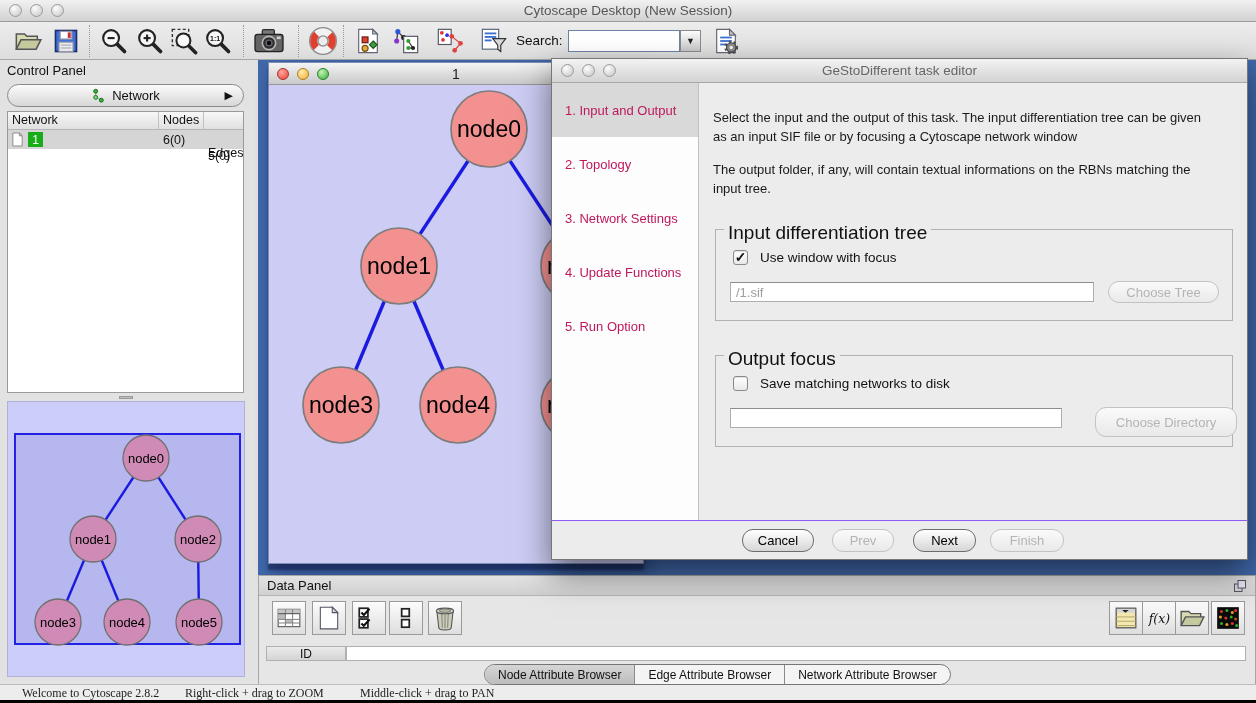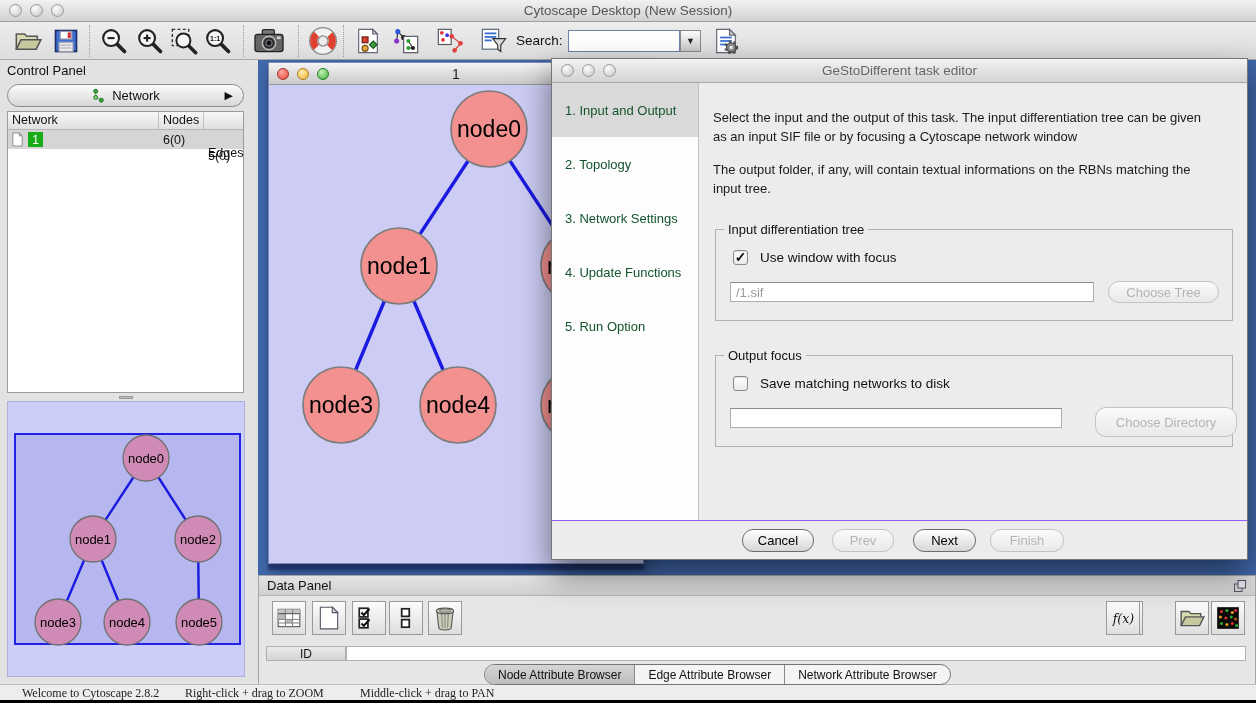--- a/index.html
+++ b/index.html
@@ -78,28 +78,28 @@
 
   
   .dialog { position:absolute; left:551px; top:58px; width:697px; height:502px;
     background:#ececec; border:1px solid #767676; box-shadow:0 14px 30px rgba(0,0,0,.5); z-index:20; }
   .dlg-titlebar { position:relative; height:24px; background:linear-gradient(#f3f3f3,#d3d3d3);
     border-bottom:1px solid #a8a8a8; }
   .dlg-titlebar .lights { top:5px; }
   .dlg-title { position:absolute; left:0; right:0; top:4px; text-align:center; color:#666; font-size:13.5px; }
   .dlg-body { position:absolute; left:0; top:24px; right:0; bottom:39px; display:flex; }
   .dlg-steps { width:147px; background:#fdfdfd; border-right:1px solid #c2c2c2; list-style:none; }
-  .dlg-steps li { height:54px; display:flex; align-items:center; padding-left:13px; font-size:13px; color:#14532d; }
+  .dlg-steps li { height:54px; display:flex; align-items:center; padding-left:13px; font-size:13px; color:#be185d; }
   .dlg-steps li.active { background:#d9d9d9; }
   .dlg-content { position:relative; flex:1; }
   .dlg-p { position:absolute; left:14px; width:505px; font-size:13px; line-height:1.45; color:#1a1a1a; }
   .p1 { top:26px; } .p2 { top:78px; }
   .groupbox { position:absolute; left:16px; width:518px; height:92px; border:1px solid #b2b2b2; }
   .grp-input { top:146px; } .grp-output { top:272px; }
-  .grp-label { position:absolute; top:-8px; left:8px; background:#ececec; padding:0 4px; font-size:13px; }
+  .grp-label { position:absolute; top:-8px; left:8px; background:#ececec; padding:0 4px; font-size:19px; }
   .cbx { position:absolute; left:17px; top:20px; width:15px; height:15px; border:1px solid #8a8a8a;
     border-radius:3px; background:linear-gradient(#ffffff,#e9e9e9); box-shadow:inset 0 1px 1px rgba(0,0,0,.12);
     font-size:14px; font-weight:bold; line-height:12px; text-align:center; color:#111; }
   .cbx-label { position:absolute; left:44px; top:20px; font-size:13.5px; }
   .txtfield { position:absolute; left:14px; top:52px; height:20px; background:#fff;
     border:1px solid #aeaeae; border-top-color:#8d8d8d; font-size:13px; padding:0 5px;
     display:flex; align-items:center; }
   .field-ghost { color:#9c9c9c; }
   .pill { border-radius:11px; font-size:13px; display:flex; align-items:center; justify-content:center; }
   .pill.off { border:1px solid #c3c3c3; background:linear-gradient(#fafafa,#e9e9e9); color:#b4b4b4; }
@@ -469,21 +469,21 @@
         <svg viewBox="0 0 24 24">
           <rect x="3" y="3" width="18" height="18" fill="#f3e9b0" stroke="#666"></rect>
           <rect x="3" y="3" width="18" height="4" fill="#d5d5d5"></rect>
           <rect x="3" y="3" width="18" height="18" fill="none" stroke="#666"></rect>
           <line x1="3" y1="11" x2="21" y2="11" stroke="#b9ad6f"></line>
           <line x1="3" y1="15" x2="21" y2="15" stroke="#b9ad6f"></line>
           <line x1="3" y1="19" x2="21" y2="19" stroke="#b9ad6f"></line>
           <path d="M8.5 4.6l3 2.6 3-2.6z" fill="#222"></path>
         </svg>
       </div>
-    <div class="dp-icon" style="left:847px">
+    <div class="dp-icon" style="left:883px">
         <svg viewBox="0 0 24 24">
           <text x="2.5" y="16.5" font-size="11.5" font-style="italic" font-family="DejaVu Serif, serif" fill="#111">f(x)</text>
         </svg>
       </div>
     <div class="dp-icon" style="left:916px">
         <svg viewBox="0 0 24 24">
           <path d="M2 19V6h7l2 2h9v3" fill="#d8dab2" stroke="#555" stroke-width="1.3"></path>
           <path d="M2 19l4-8h17l-4 8z" fill="#c6c99e" stroke="#555" stroke-width="1.3"></path>
         </svg>
       </div>

